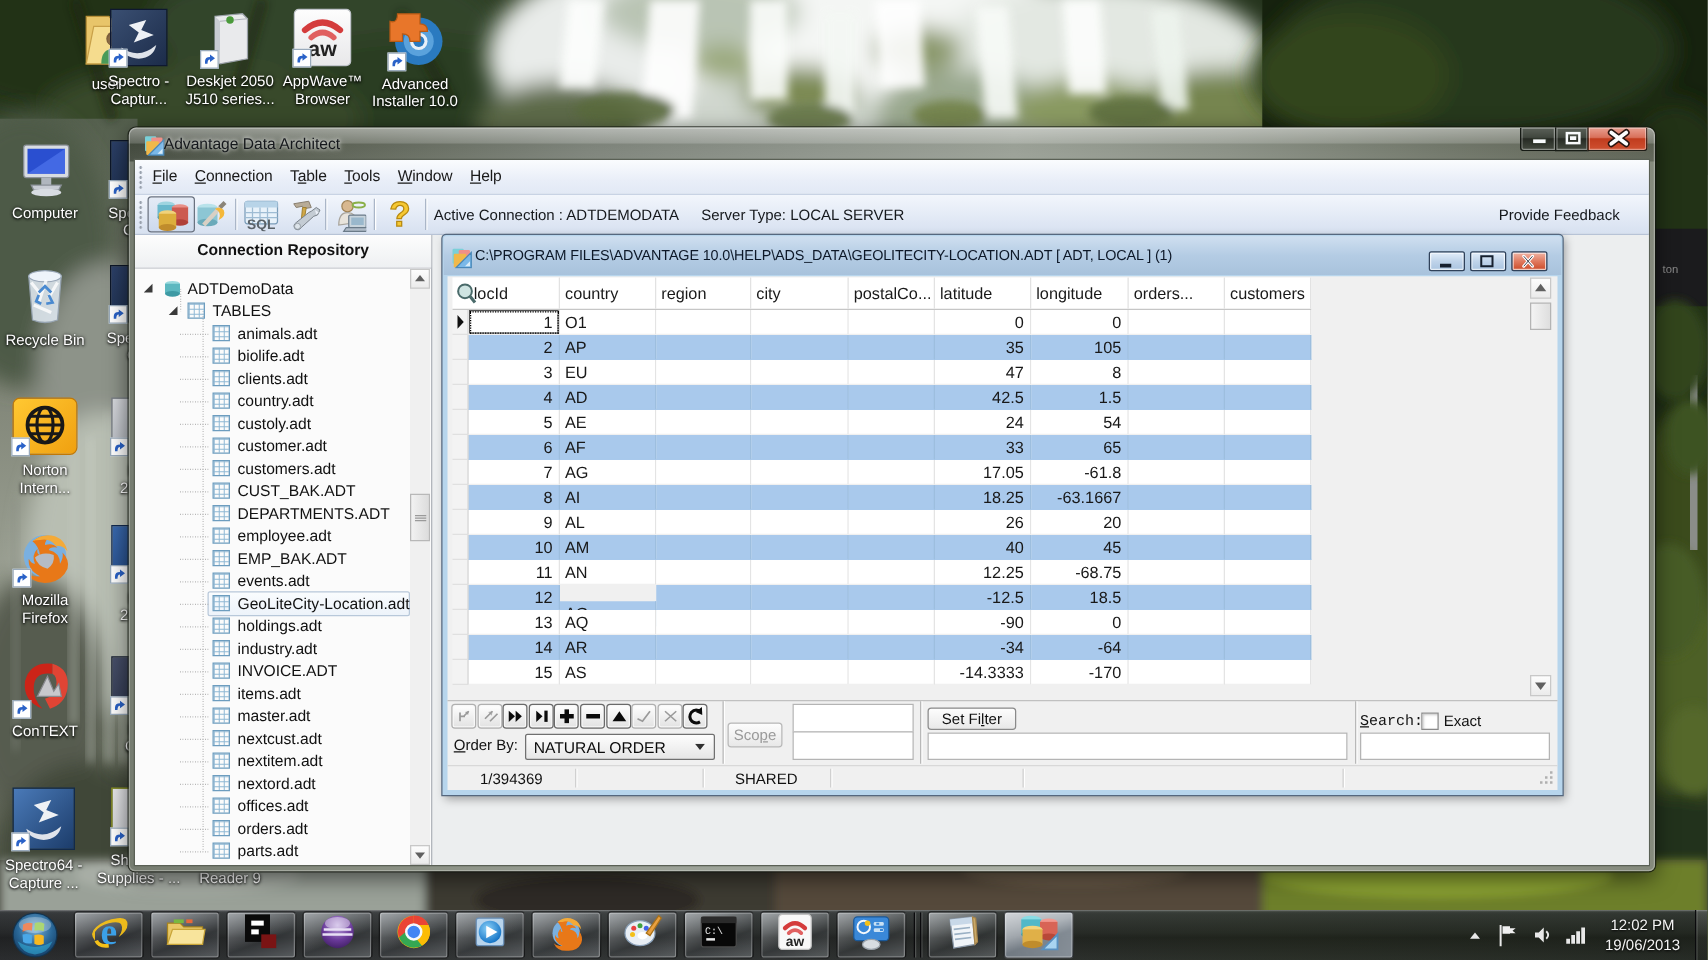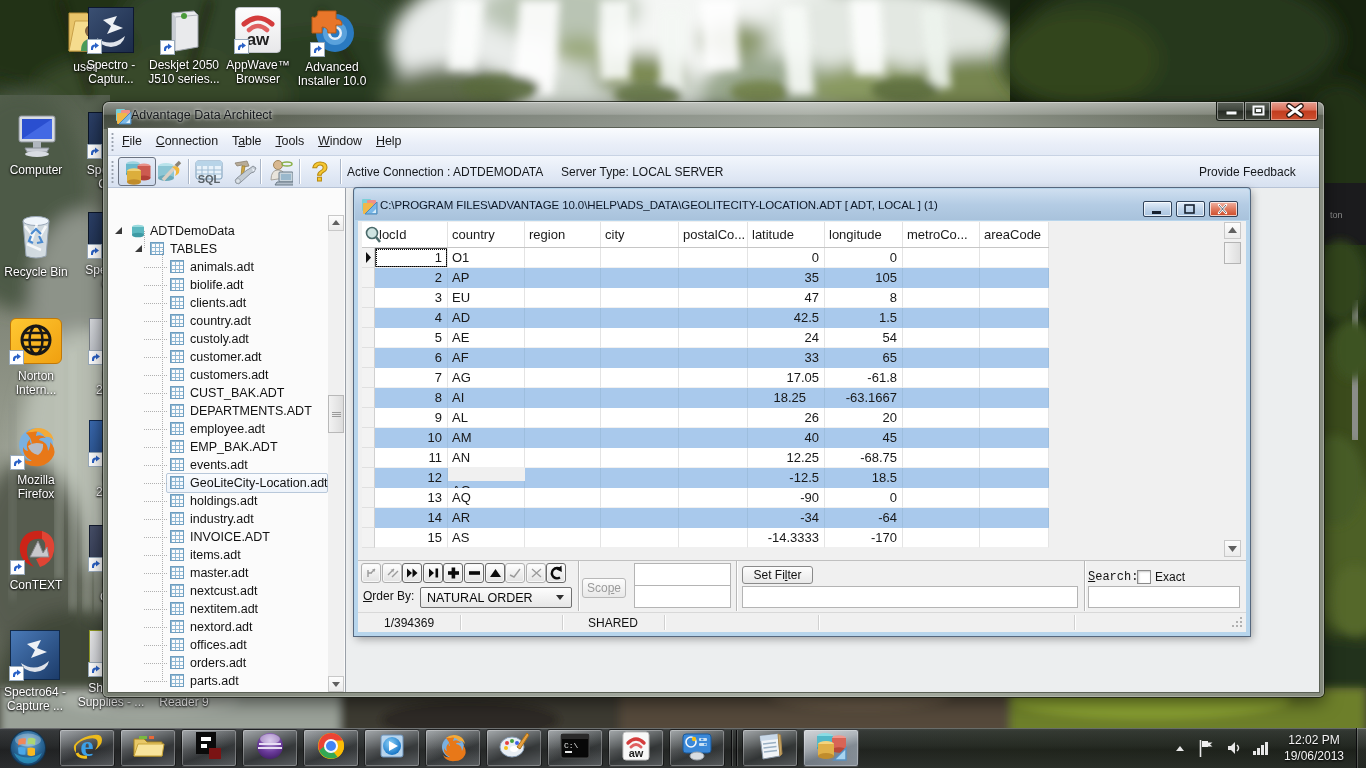--- a/index.html
+++ b/index.html
@@ -504,20 +504,21 @@
       <div class="tsep" style="left:232px;"></div>
       <div class="conninfo" style="left:239px;">Active Connection : ADTDEMODATA</div>
       <div class="conninfo" style="left:453px;">Server Type: LOCAL SERVER</div>
       <div class="conninfo" style="left:1091px;">Provide Feedback</div>
     </div>
     <div id="menubar">
       <div class="abs" style="left:3px;top:4px;width:3px;height:19px;background-image:radial-gradient(circle,#9aa2ae 1px,transparent 1.2px);background-size:3px 4px;"></div>
       <div style="padding-left:7px;"><span class="mitem"><u>F</u>ile</span><span class="mitem"><u>C</u>onnection</span><span class="mitem">T<u>a</u>ble</span><span class="mitem"><u>T</u>ools</span><span class="mitem"><u>W</u>indow</span><span class="mitem"><u>H</u>elp</span></div>
     </div>
     <div id="treepanel">
+        <div id="treehdr">Connection Repository</div>
 <div class="abs" style="left:36px;top:43px;width:1px;height:18px;background-image:linear-gradient(#b0b0b0 1px,transparent 1px);background-size:1px 2px;"></div>
 <div class="abs" style="left:54px;top:61px;width:1px;height:432px;background-image:linear-gradient(#b0b0b0 1px,transparent 1px);background-size:1px 2px;"></div>
 <div class="titem" style="left:6px;top:34px;">
           <svg class="abs" style="left:0;top:4px" width="10" height="10">
             <path d="M8 1 L8 8 L1 8 Z" fill="#3a3a3a"></path>
           </svg>
           <svg class="abs" style="left:16px;top:1px" width="16" height="16">
             <ellipse cx="8" cy="4" rx="6" ry="2.3" fill="#9adade"></ellipse>
             <rect x="2" y="4" width="12" height="8" fill="#5cb8c0"></rect>
             <ellipse cx="8" cy="12" rx="6" ry="2.3" fill="#3e9aa4"></ellipse>
@@ -692,22 +693,22 @@
             <circle cx="8" cy="8" r="5.5" fill="#cfe4e2" stroke="#4a6a6a" stroke-width="1.6"></circle>
             <path d="M12 12 L16 17" stroke="#4a6a6a" stroke-width="2.5"></path>
           </svg>
           <div class="gh" style="left:13px;width:73px;">locId</div>
           <div class="gh" style="left:86px;width:77px;">country</div>
           <div class="gh" style="left:163px;width:76px;">region</div>
           <div class="gh" style="left:239px;width:78px;">city</div>
           <div class="gh" style="left:317px;width:69px;">postalCo...</div>
           <div class="gh" style="left:386px;width:77px;">latitude</div>
           <div class="gh" style="left:463px;width:78px;">longitude</div>
-          <div class="gh" style="left:541px;width:77px;">metroCo...</div>
-          <div class="gh" style="left:618px;width:69px;">areaCode</div>
+          <div class="gh" style="left:541px;width:77px;">orders...</div>
+          <div class="gh" style="left:618px;width:69px;">customers</div>
         </div>
 <div class="grow wrow" style="left:8px;top:60px;width:687px;">
           <div class="gc gsel" style="left:0;width:13px;"><svg width="12" height="19">
               <path d="M4 4 L9 9.5 L4 15 Z" fill="#101010"></path>
             </svg></div>
           <div class="gc num" style="left:13px;width:73px;padding-right:5px;outline:1px dotted #000;outline-offset:-2px;box-shadow:inset 0 0 0 1px #505050;">1</div>
           <div class="gc " style="left:86px;width:77px;padding-left:4px;">O1</div>
           <div class="gc " style="left:163px;width:76px;padding-left:4px;"></div>
           <div class="gc " style="left:239px;width:78px;padding-left:4px;"></div>
           <div class="gc " style="left:317px;width:69px;padding-left:4px;"></div>
@@ -788,21 +789,21 @@
           <div class="gc " style="left:541px;width:77px;padding-left:4px;"></div>
           <div class="gc " style="left:618px;width:69px;padding-left:4px;"></div>
         </div>
 <div class="grow brow" style="left:8px;top:200px;width:687px;">
           <div class="gc gsel" style="left:0;width:13px;"></div>
           <div class="gc num" style="left:13px;width:73px;padding-right:5px;">8</div>
           <div class="gc " style="left:86px;width:77px;padding-left:4px;">AI</div>
           <div class="gc " style="left:163px;width:76px;padding-left:4px;"></div>
           <div class="gc " style="left:239px;width:78px;padding-left:4px;"></div>
           <div class="gc " style="left:317px;width:69px;padding-left:4px;"></div>
-          <div class="gc num" style="left:386px;width:77px;padding-right:18px;">18.25</div>
+          <div class="gc num" style="left:386px;width:77px;padding-right:5px;">18.25</div>
           <div class="gc num" style="left:463px;width:78px;padding-right:5px;">-63.1667</div>
           <div class="gc " style="left:541px;width:77px;padding-left:4px;"></div>
           <div class="gc " style="left:618px;width:69px;padding-left:4px;"></div>
         </div>
 <div class="grow wrow" style="left:8px;top:220px;width:687px;">
           <div class="gc gsel" style="left:0;width:13px;"></div>
           <div class="gc num" style="left:13px;width:73px;padding-right:5px;">9</div>
           <div class="gc " style="left:86px;width:77px;padding-left:4px;">AL</div>
           <div class="gc " style="left:163px;width:76px;padding-left:4px;"></div>
           <div class="gc " style="left:239px;width:78px;padding-left:4px;"></div>

